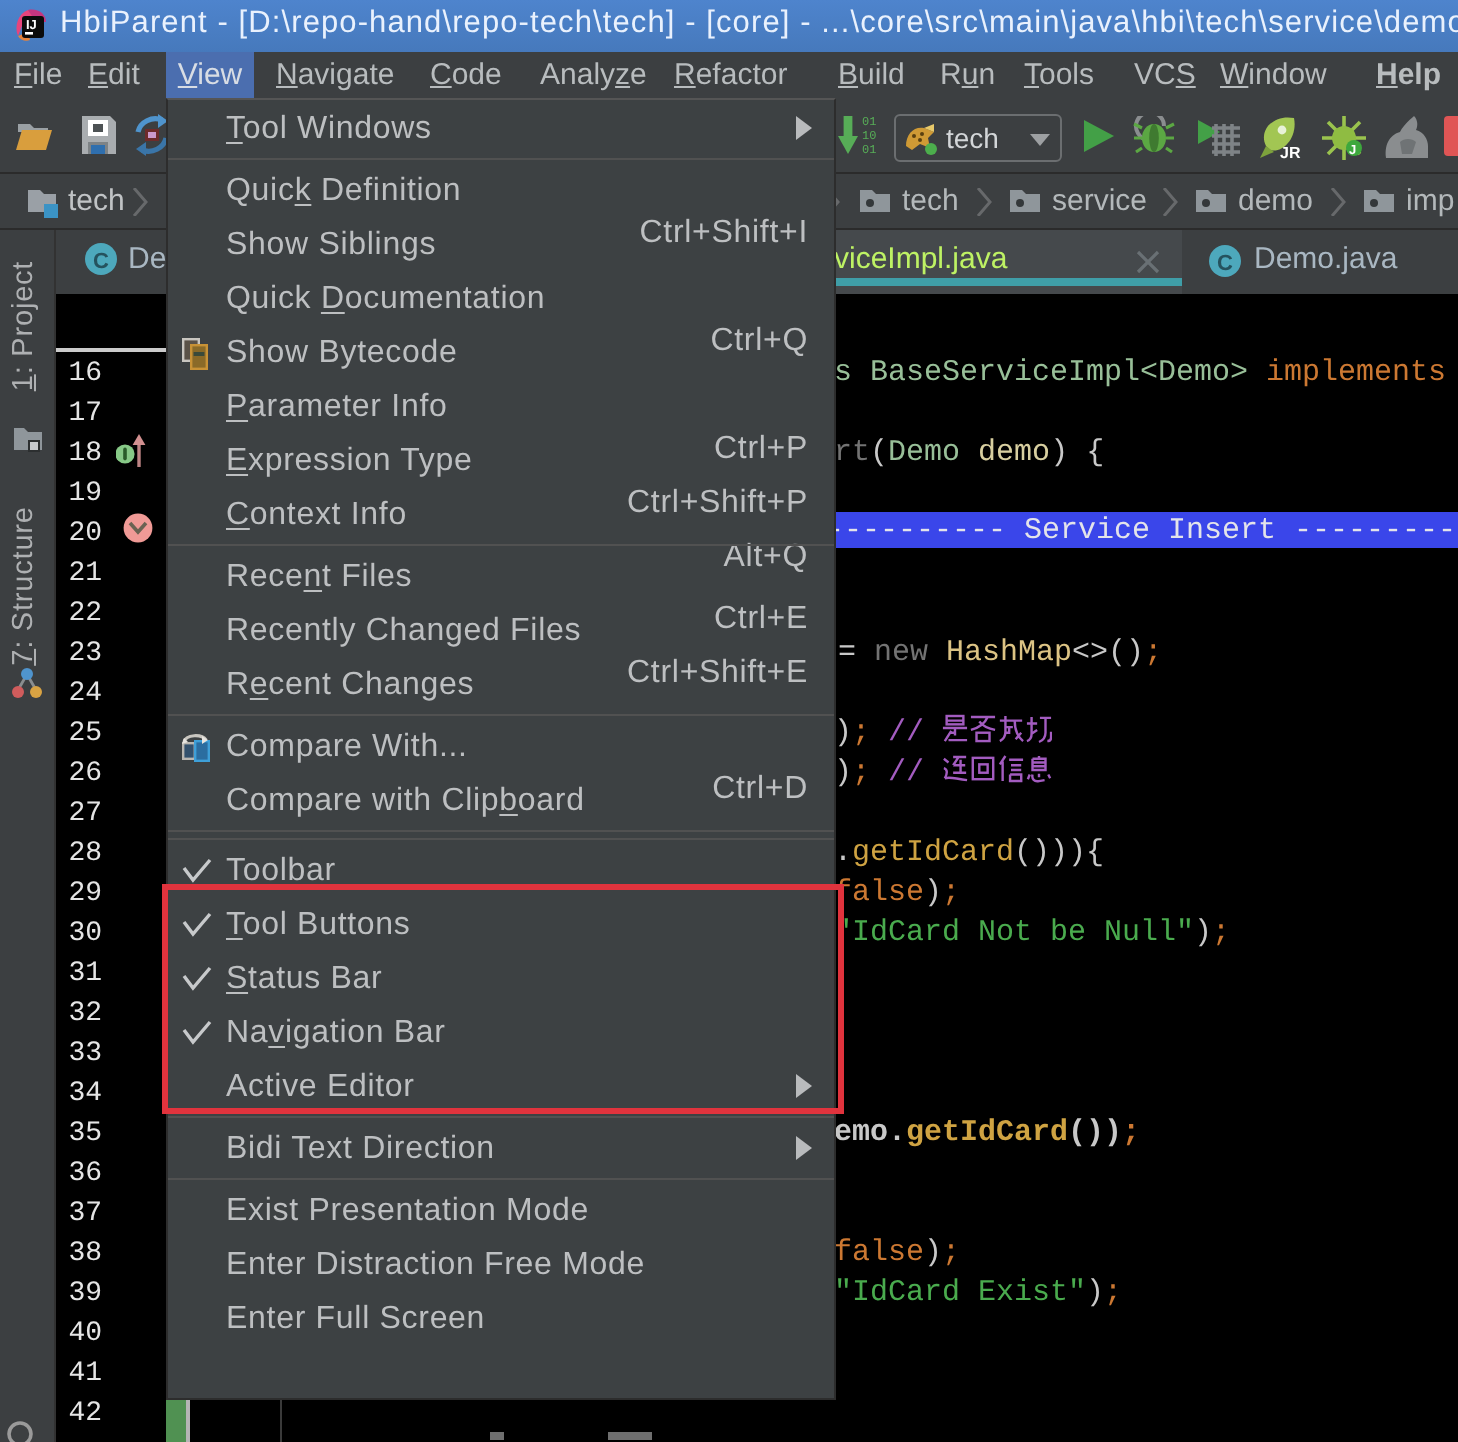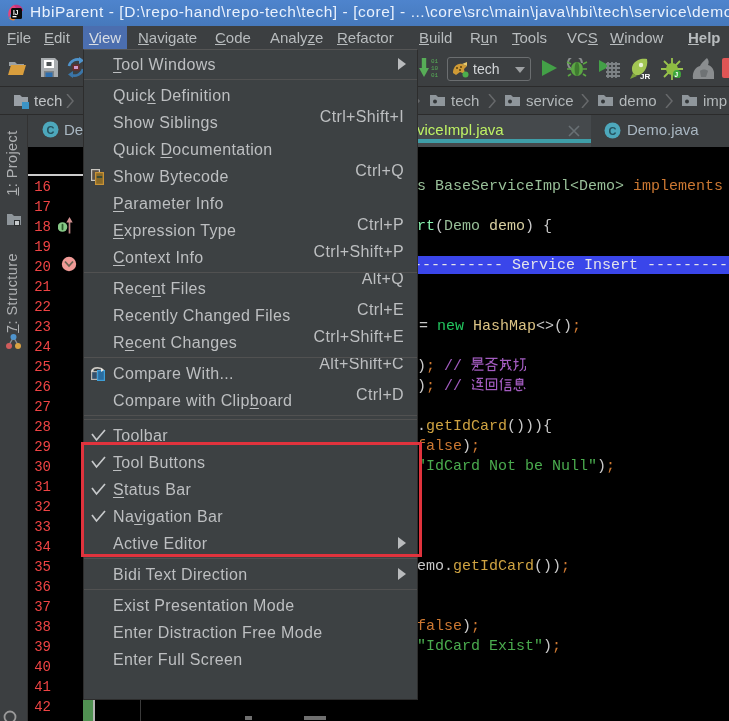--- a/index.html
+++ b/index.html
@@ -216,21 +216,21 @@
       <circle cx="8.5" cy="4" r="3" fill="#4f94cd"></circle>
       <circle cx="4" cy="13" r="3" fill="#d05c5c"></circle>
       <circle cx="13" cy="13" r="3" fill="#d9a343"></circle>
     </svg>
 </div>
 
 <div class="abs" id="editor" style="left:28px;top:147px;width:701px;height:574px;background:#000;overflow:hidden;">
 
   <div class="abs" style="left:0;top:27px;width:55px;height:2px;background:#cbcbcb;"></div>
 
-  <div class="abs mono" style="left:3px;top:30px;font-size:14px;color:#ef4444;text-align:right;width:20px;">16
+  <div class="abs mono" style="left:3px;top:30px;font-size:14px;color:#e5e5e5;text-align:right;width:20px;">16
 17
 18
 19
 20
 21
 22
 23
 24
 25
 26
@@ -258,23 +258,23 @@
       <path d="M11.5 0 L8.3 5.5 L14.7 5.5 Z" fill="#d29090"></path>
   </svg>
   <svg class="abs" style="left:33px;top:109px;" width="16" height="16" viewBox="0 0 16 16">
     <circle cx="8" cy="8" r="7.2" fill="#f09a96"></circle>
       <path d="M4 5.5 L8 10 L12 5.5" fill="none" stroke="#6a6252" stroke-width="1.8"></path>
   </svg>
 
   <div class="abs" style="left:388px;top:109px;width:313px;height:18px;background:#3a46ea;"></div>
 
   <div class="abs mono" style="left:389px;top:30px;"><span style="color:#98bf98">s BaseServiceImpl&lt;Demo&gt; </span><span style="color:#cc7832">implements</span></div>
-  <div class="abs mono" style="left:389px;top:70px;"><span style="color:#86efac">rt</span><span style="color:#c8c8c8">(</span><span style="color:#98bf98">Demo </span><span style="color:#d8cfa0">demo</span><span style="color:#c8c8c8">) {</span></div>
+  <div class="abs mono" style="left:389px;top:70px;"><span style="color:#737373">rt</span><span style="color:#c8c8c8">(</span><span style="color:#98bf98">Demo </span><span style="color:#d8cfa0">demo</span><span style="color:#c8c8c8">) {</span></div>
   <div class="abs mono" style="left:385px;top:109px;color:#e4e4ea;">---------- Service Insert --------------</div>
-  <div class="abs mono" style="left:391px;top:170px;"><span style="color:#c8c8c8">= </span><span style="color:#22c55e">new </span><span style="color:#dcc384">HashMap</span><span style="color:#c8c8c8">&lt;&gt;()</span><span style="color:#cc7832">;</span></div>
+  <div class="abs mono" style="left:391px;top:170px;"><span style="color:#c8c8c8">= </span><span style="color:#737373">new </span><span style="color:#dcc384">HashMap</span><span style="color:#c8c8c8">&lt;&gt;()</span><span style="color:#cc7832">;</span></div>
   <div class="abs mono" style="left:389px;top:210px;"><span style="color:#c8c8c8">)</span><span style="color:#cc7832">; </span><span style="color:#a35cc0">// <svg class="cg" width="13" height="15" viewBox="0 0 14 15">
           <rect x="2.5" y="0.5" width="9" height="4.5"></rect>
           <path d="M2.5 3 L11.5 3 M0.5 7 L13.5 7 M7 7 L7 11 M4 9.5 L7 9.5 M5 8.5 L1.5 14 M3.5 13.5 L13.5 13.5"></path>
         </svg><svg class="cg" width="13" height="15" viewBox="0 0 14 15">
           <path d="M0.5 1 L13.5 1 M9.5 1 C8 4.5 4 7 0.5 8 M5 3.5 C7 6 10.5 7.5 13.5 8"></path>
           <rect x="3.5" y="9.5" width="7" height="4.5"></rect>
         </svg><svg class="cg" width="13" height="15" viewBox="0 0 14 15">
           <path d="M1 3 L13 3 M4 0.5 L4 9 C4 11.5 3 13 1 14 M9 3 C9 7.5 10.5 11.5 13.5 14 M12.5 9.5 L9.5 13 M4 6.5 L8 6.5 M6 6.5 L6 9.5 L4 9.5"></path>
         </svg><svg class="cg" width="13" height="15" viewBox="0 0 14 15">
           <path d="M0.5 4.5 L6 4.5 M3 1 L3 10 C3 12 2 13.5 0.5 14 M3 10 L6 8 M7.5 1.5 L13.5 1.5 M10.5 1.5 L10.5 9.5 C10.5 12 9.5 13.5 7 14.5 M13.5 9 L13.5 12 C13.5 13.5 13 14 11.5 14"></path>
@@ -285,21 +285,21 @@
           <rect x="1.5" y="1.5" width="11" height="11.5"></rect>
           <rect x="5" y="5" width="4.5" height="4.5"></rect>
         </svg><svg class="cg" width="13" height="15" viewBox="0 0 14 15">
           <path d="M4 0.5 L1 5 M2.5 3.5 L2.5 14 M6 2.5 L13.5 2.5 M7 5.5 L12.5 5.5 M7 8 L12.5 8 M6.5 10.5 L12.5 10.5 L12.5 14 L6.5 14 L6.5 10.5"></path>
         </svg><svg class="cg" width="13" height="15" viewBox="0 0 14 15">
           <path d="M7 0.5 L7 2 M3.5 2 L10.5 2 L10.5 8 L3.5 8 L3.5 2 M3.5 4 L10.5 4 M3.5 6 L10.5 6 M2 10.5 L1 13 M7 10 L7 12 M12 10.5 L13 12.5 M3.5 10.5 C3 13 4.5 14.5 7 14 L10 13.5"></path>
         </svg></span></div>
   <div class="abs mono" style="left:389px;top:270px;"><span style="color:#c8c8c8">.</span><span style="color:#cfa342">getIdCard</span><span style="color:#c8c8c8">())){</span></div>
   <div class="abs mono" style="left:389px;top:290px;"><span style="color:#cc7832">false</span><span style="color:#c8c8c8">)</span><span style="color:#cc7832">;</span></div>
   <div class="abs mono" style="left:389px;top:310px;"><span style="color:#4aab4e">"IdCard Not be Null"</span><span style="color:#c8c8c8">)</span><span style="color:#cc7832">;</span></div>
-  <div class="abs mono" style="left:389px;top:410px;"><span style="color:#c8c8c8">emo.</span><span style="color:#cfa342">getIdCard</span><span style="color:#c8c8c8">())</span><span style="color:#cc7832">;</span></div>
+  <div class="abs mono" style="left:389px;top:410px;font-weight:bold;"><span style="color:#c8c8c8">emo.</span><span style="color:#cfa342">getIdCard</span><span style="color:#c8c8c8">())</span><span style="color:#cc7832">;</span></div>
   <div class="abs mono" style="left:389px;top:470px;"><span style="color:#cc7832">false</span><span style="color:#c8c8c8">)</span><span style="color:#cc7832">;</span></div>
   <div class="abs mono" style="left:389px;top:490px;"><span style="color:#4aab4e">"IdCard Exist"</span><span style="color:#c8c8c8">)</span><span style="color:#cc7832">;</span></div>
 
   <div class="abs" style="left:55px;top:551px;width:10px;height:23px;background:#509152;"></div>
   <div class="abs" style="left:65px;top:551px;width:2px;height:23px;background:#b5b5b5;"></div>
   <div class="abs" style="left:112px;top:551px;width:1px;height:23px;background:#3a3a3a;"></div>
   <div class="abs" style="left:217px;top:569px;width:7px;height:4px;background:#6f6f6f;"></div>
   <div class="abs" style="left:276px;top:569px;width:22px;height:4px;background:#6f6f6f;"></div>
 </div>
 
@@ -319,21 +319,21 @@
         <rect x="6" y="4" width="9" height="13" fill="#c89236"></rect>
         <rect x="7.2" y="5.2" width="6.6" height="10.6" fill="#8a6a28"></rect>
         <rect x="7.8" y="8" width="5.4" height="2" fill="#3a4a3a"></rect>
       </svg>Show Bytecode</div>
   <div class="mi"><u>P</u>arameter Info<span class="sc">Ctrl+P</span></div>
   <div class="mi"><u>E</u>xpression Type<span class="sc">Ctrl+Shift+P</span></div>
   <div class="mi"><u>C</u>ontext Info<span class="sc">Alt+Q</span></div>
   <div class="sep"></div>
   <div class="mi">Rece<u>n</u>t Files<span class="sc">Ctrl+E</span></div>
   <div class="mi">Recently Changed Files<span class="sc">Ctrl+Shift+E</span></div>
-  <div class="mi">R<u>e</u>cent Changes<span class="sc">Alt+Shift+C</span></div>
+  <div class="mi">R<u>e</u>cent Changes</div>
   <div class="sep"></div>
   <div class="mi"><svg class="abs" style="left:5px;top:5px;" width="18" height="18" viewBox="0 0 18 18">
         <rect x="2" y="6" width="7" height="9" fill="#b9b6b1"></rect>
         <rect x="3.2" y="7.2" width="4.6" height="6.6" fill="#33506c"></rect>
         <rect x="8" y="5" width="8" height="11" fill="#3e9fd8"></rect>
         <rect x="9.2" y="6.2" width="5.6" height="8.6" fill="#2b6da0"></rect>
         <path d="M3 6 C4 2 12 2 14 5" fill="none" stroke="#c9c6c0" stroke-width="1.6"></path>
         <path d="M12 3 L15 5 L12 7 Z" fill="#e8e5e0"></path>
         <path d="M3 4 L2 7 L5 6 Z" fill="#e8e5e0"></path>
       </svg>Compare With...<span class="sc">Ctrl+D</span></div>

